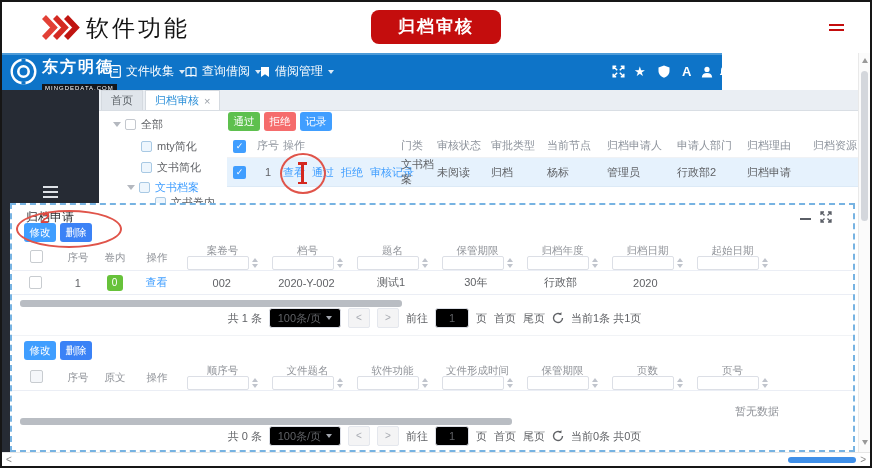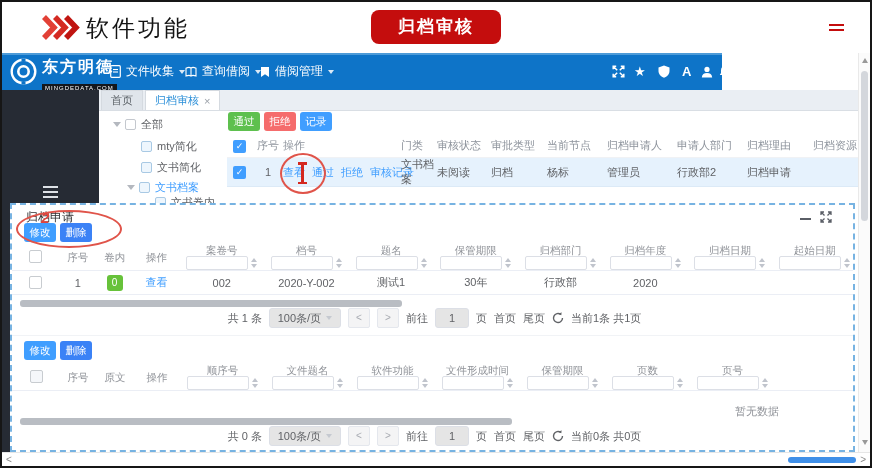--- a/index.html
+++ b/index.html
@@ -84,21 +84,21 @@
 .mhead .pcol{line-height:28px;font-size:10.5px}
 .fcol .flabel{font-size:10.5px;text-align:center;height:12px;line-height:12px;margin-top:1px}
 .fctrl{display:flex;align-items:center;justify-content:center;gap:3px}
 .finput{width:62px;height:14px;border:1px solid #dcdfe6;border-radius:2px;outline:none;font-size:10px;padding:0 3px}
 .sorter{display:inline-flex;flex-direction:column;gap:2px;cursor:pointer}
 .sorter .up{width:0;height:0;border-left:3px solid transparent;border-right:3px solid transparent;border-bottom:4px solid #c0c4cc}
 .sorter .dn{width:0;height:0;border-left:3px solid transparent;border-right:3px solid transparent;border-top:4px solid #c0c4cc}
 .badge0{display:inline-block;min-width:16px;height:16px;border-radius:3px;background:#67c23a;color:#fff;font-size:10px;line-height:16px;text-align:center;padding:0 2px}
 .hscroll{position:absolute;height:7px;border-radius:3px;background:#b9bdc3;cursor:pointer}
 .pag{position:absolute;left:0;width:845px;height:22px;display:flex;align-items:center;justify-content:center;gap:7px;font-size:11px;color:#606266}
-.pag .box{height:20px;border:1px solid #dcdfe6;border-radius:3px;display:inline-flex;align-items:center;justify-content:center;background:#e5e5e5}
+.pag .box{height:20px;border:1px solid #dcdfe6;border-radius:3px;display:inline-flex;align-items:center;justify-content:center;background:#000000}
 .pag .size-sel{width:72px;gap:5px;color:#606266;cursor:pointer}
 .pag .pgbtn{width:22px;height:20px;background:#f4f4f5;border:1px solid #e4e7ed;border-radius:2px;text-align:center;line-height:18px;color:#a8abb2;cursor:pointer;font-size:10px}
 .pag .goto-box{width:34px}
 .pag .ptext{cursor:pointer}
 .empty{position:absolute;font-size:11px;color:#909399}
 .divline{position:absolute;left:0;width:845px;height:1px;background:#f1f3f6}
 
 .vscroll{position:absolute;left:856px;top:51px;width:12px;height:399px;background:#fbfbfb;border-left:1px solid #e9e9e9}
 .vscroll .arr-up{position:absolute;left:3px;top:5px;width:0;height:0;border-left:3px solid transparent;border-right:3px solid transparent;border-bottom:5px solid #999}
 .vscroll .arr-dn{position:absolute;left:3px;bottom:7px;width:0;height:0;border-left:3px solid transparent;border-right:3px solid transparent;border-top:5px solid #999}
@@ -364,30 +364,20 @@
           <div class="fctrl">
               <input class="finput" style="">
               <span class="sorter">
                 <i class="up"></i>
                 <i class="dn"></i>
               </span>
             </div>
         </div>
         <div class="m-f fcol">
           <div class="flabel">保管期限</div>
-          <div class="fctrl">
-              <input class="finput" style="">
-              <span class="sorter">
-                <i class="up"></i>
-                <i class="dn"></i>
-              </span>
-            </div>
-        </div>
-        <div class="m-f fcol">
-          <div class="flabel">归档部门</div>
           <div class="fctrl">
               <input class="finput" style="">
               <span class="sorter">
                 <i class="up"></i>
                 <i class="dn"></i>
               </span>
             </div>
         </div>
         <div class="m-f fcol">
           <div class="flabel">归档年度</div>

